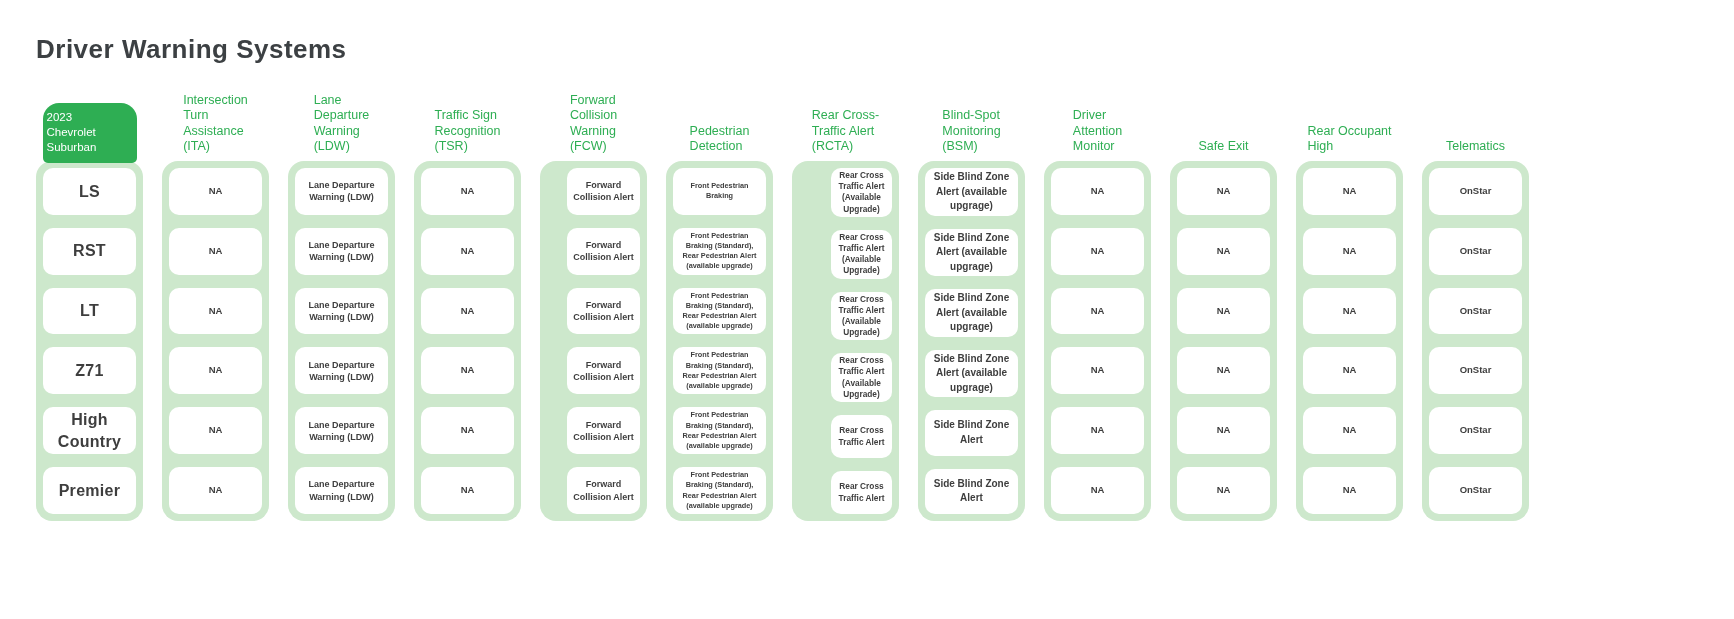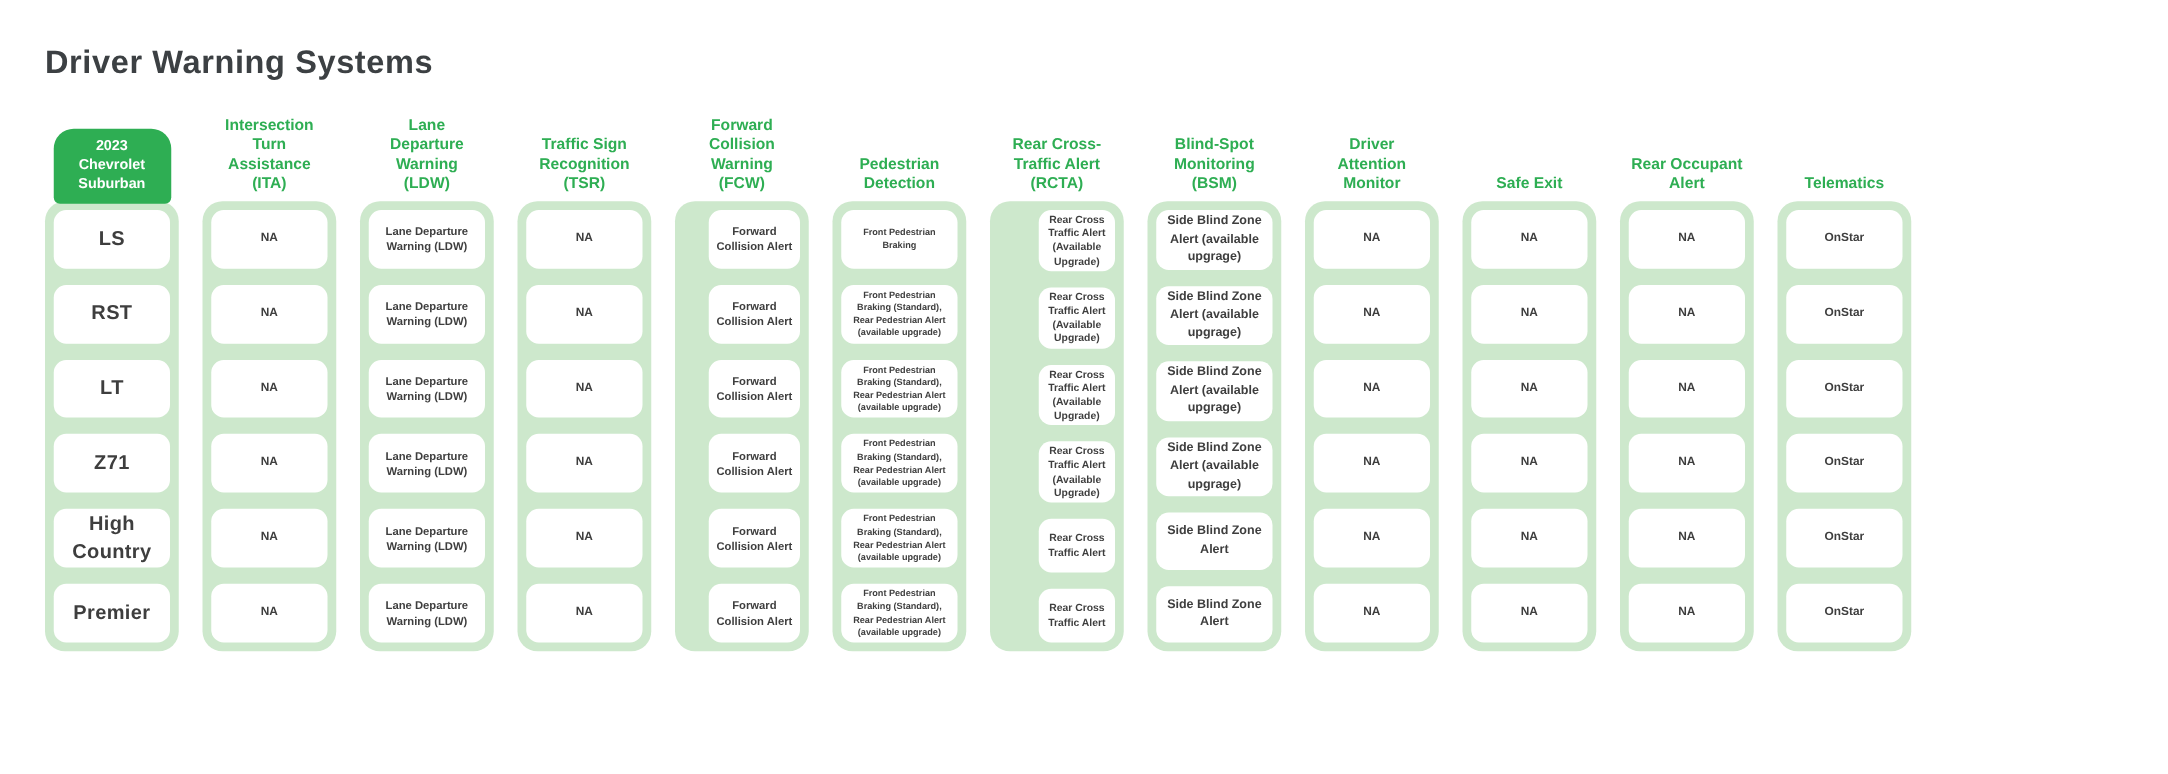--- a/index.html
+++ b/index.html
@@ -29,23 +29,22 @@
   }
   .column { width: 107px; flex: 0 0 107px; }
   .col-head-zone {
     height: 60px;
     display: flex;
     align-items: flex-end;
     justify-content: center;
   }
   .col-header {
     white-space: pre-line;
-    text-align: center;
     font-size: 12.5px;
-    font-weight: 700;
+    font-weight: 400;
     line-height: 1.22;
     color: var(--accent, #2eae53);
     padding-bottom: 7px;
   }
   .col-header.vehicle-box {
     background: var(--accent, #2eae53);
     color: #ffffff;
     width: 94px;
     padding: 7px 4px 8px 4px;
     margin-bottom: -2px;
@@ -297,21 +296,21 @@
 
   <div class="cell">NA</div>
 
   <div class="cell">NA</div>
 </div>
   </div>
 
   <div class="column">
     <div class="col-head-zone">
       <div class="col-header">Rear Occupant
-Alert</div>
+High</div>
     </div>
     <div class="pill">
   <div class="cell">NA</div>
 
   <div class="cell">NA</div>
 
   <div class="cell">NA</div>
 
   <div class="cell">NA</div>
 

